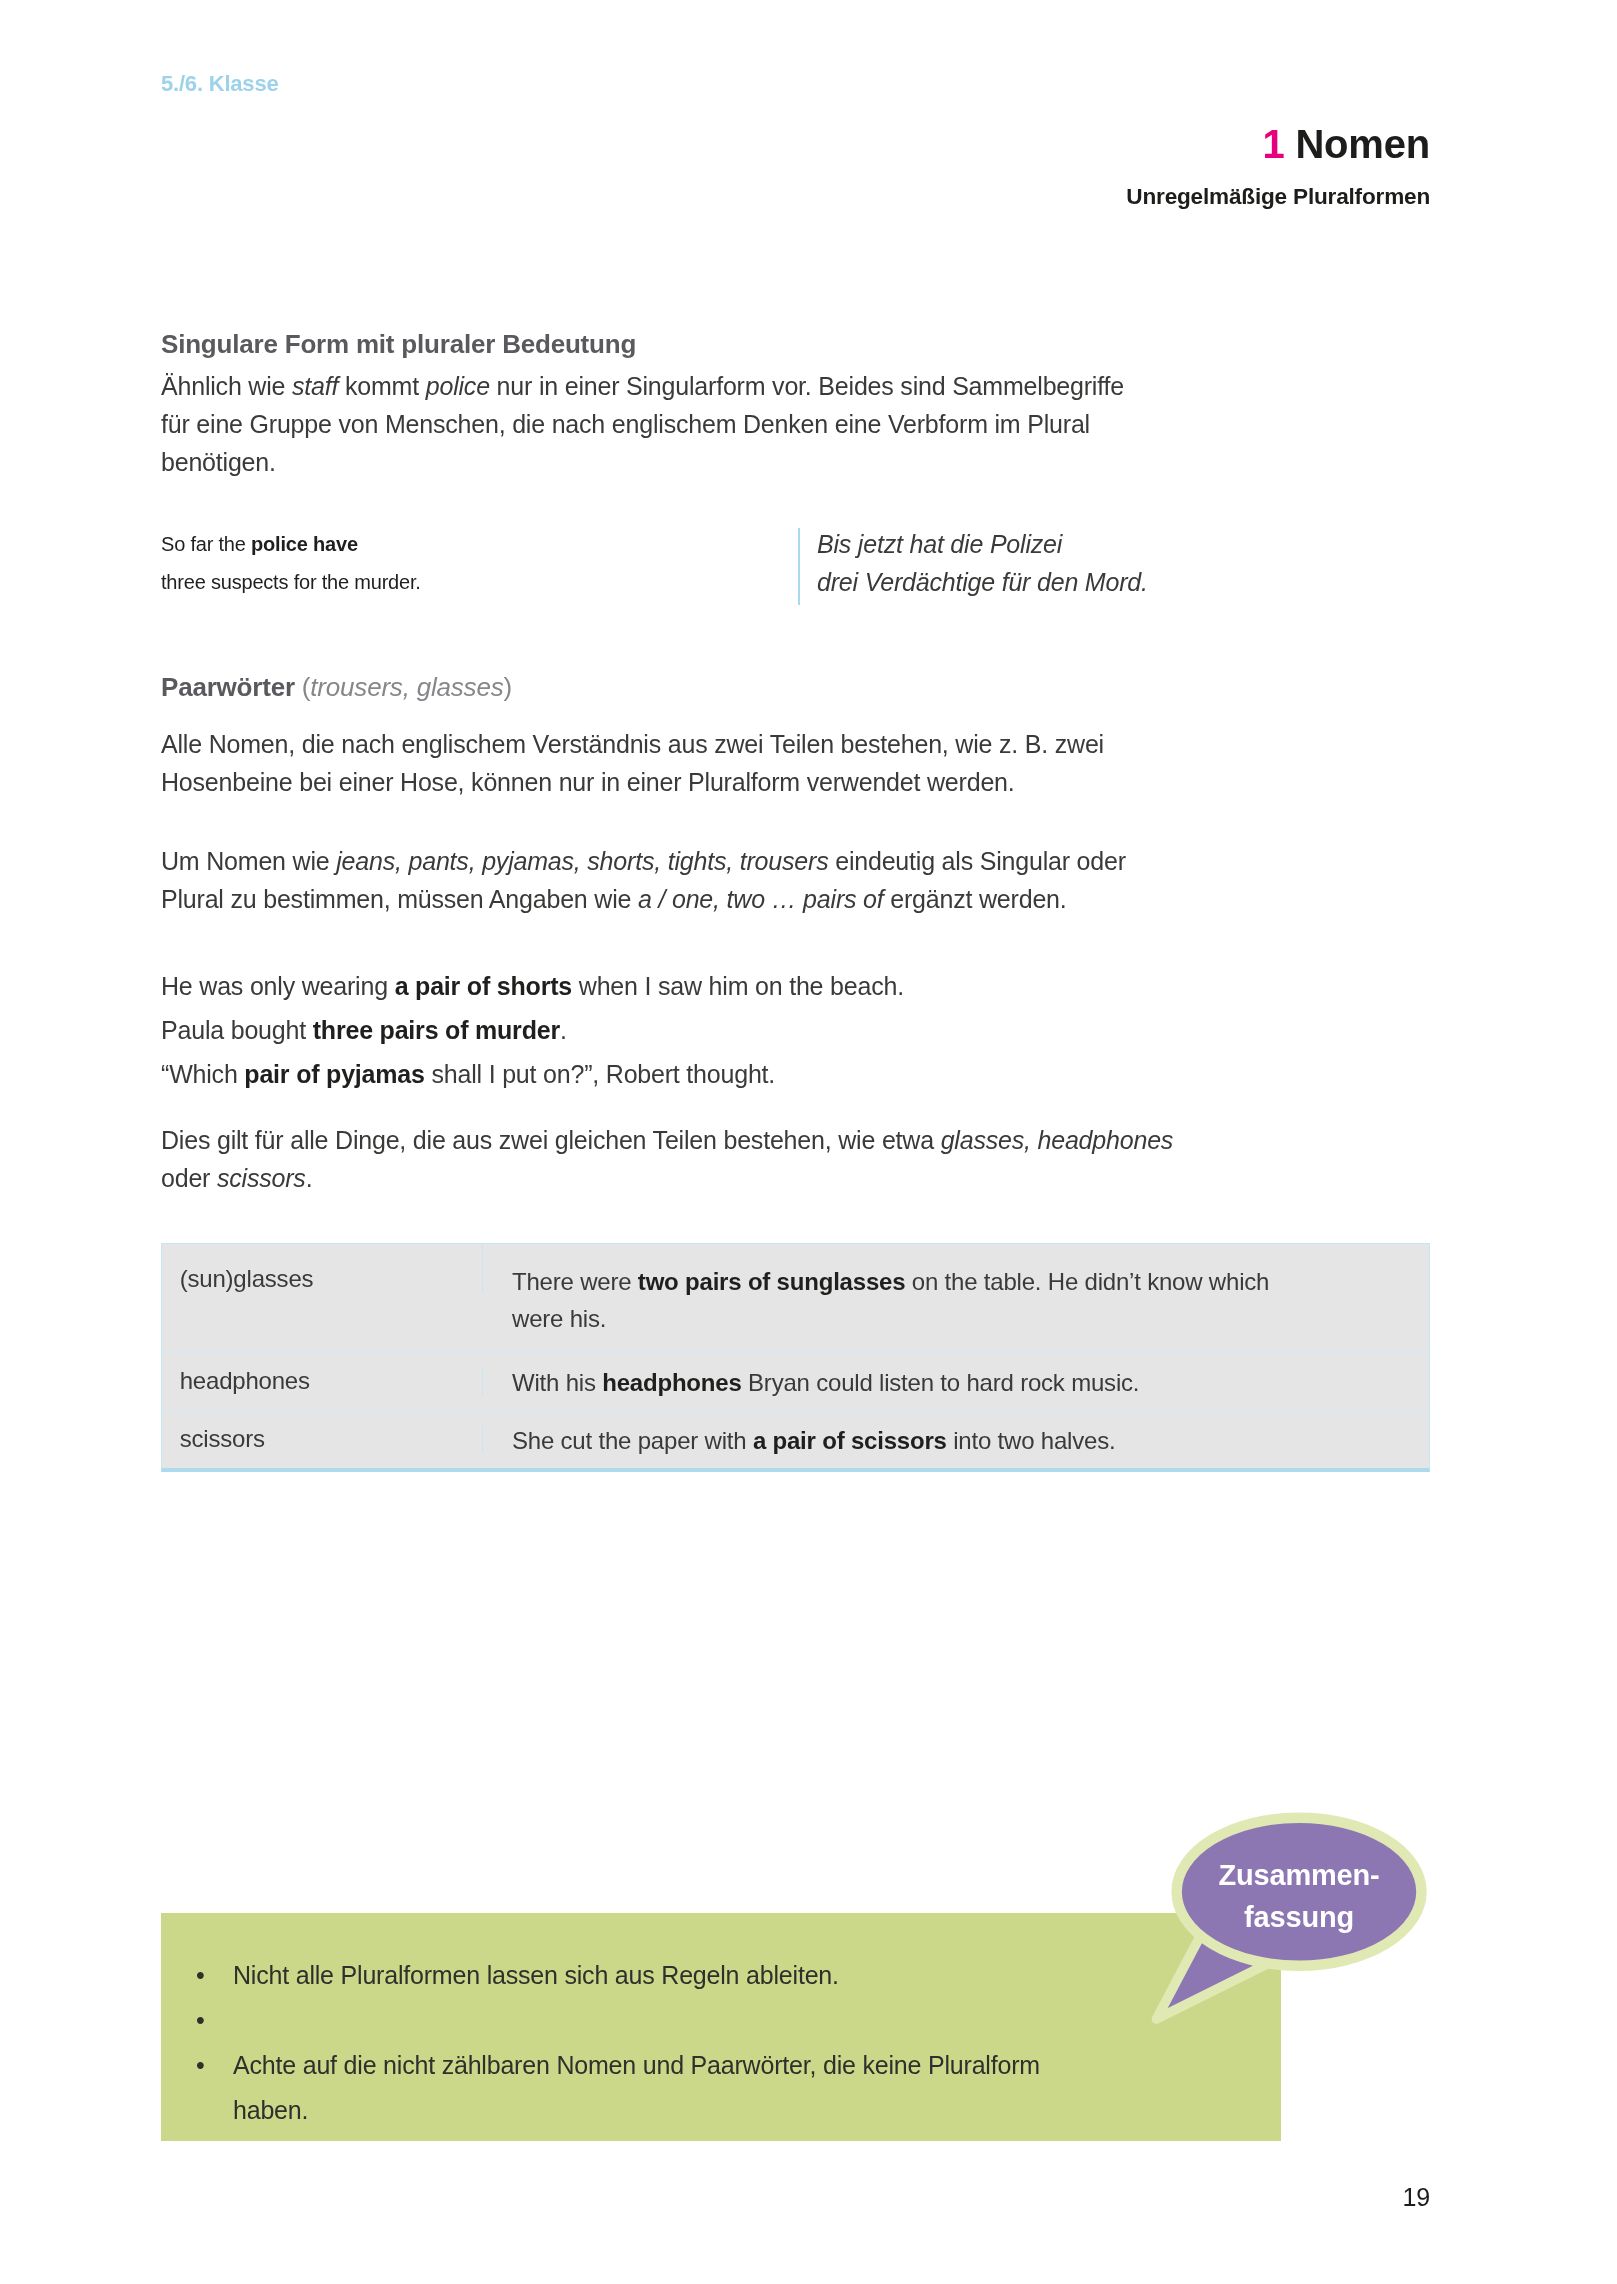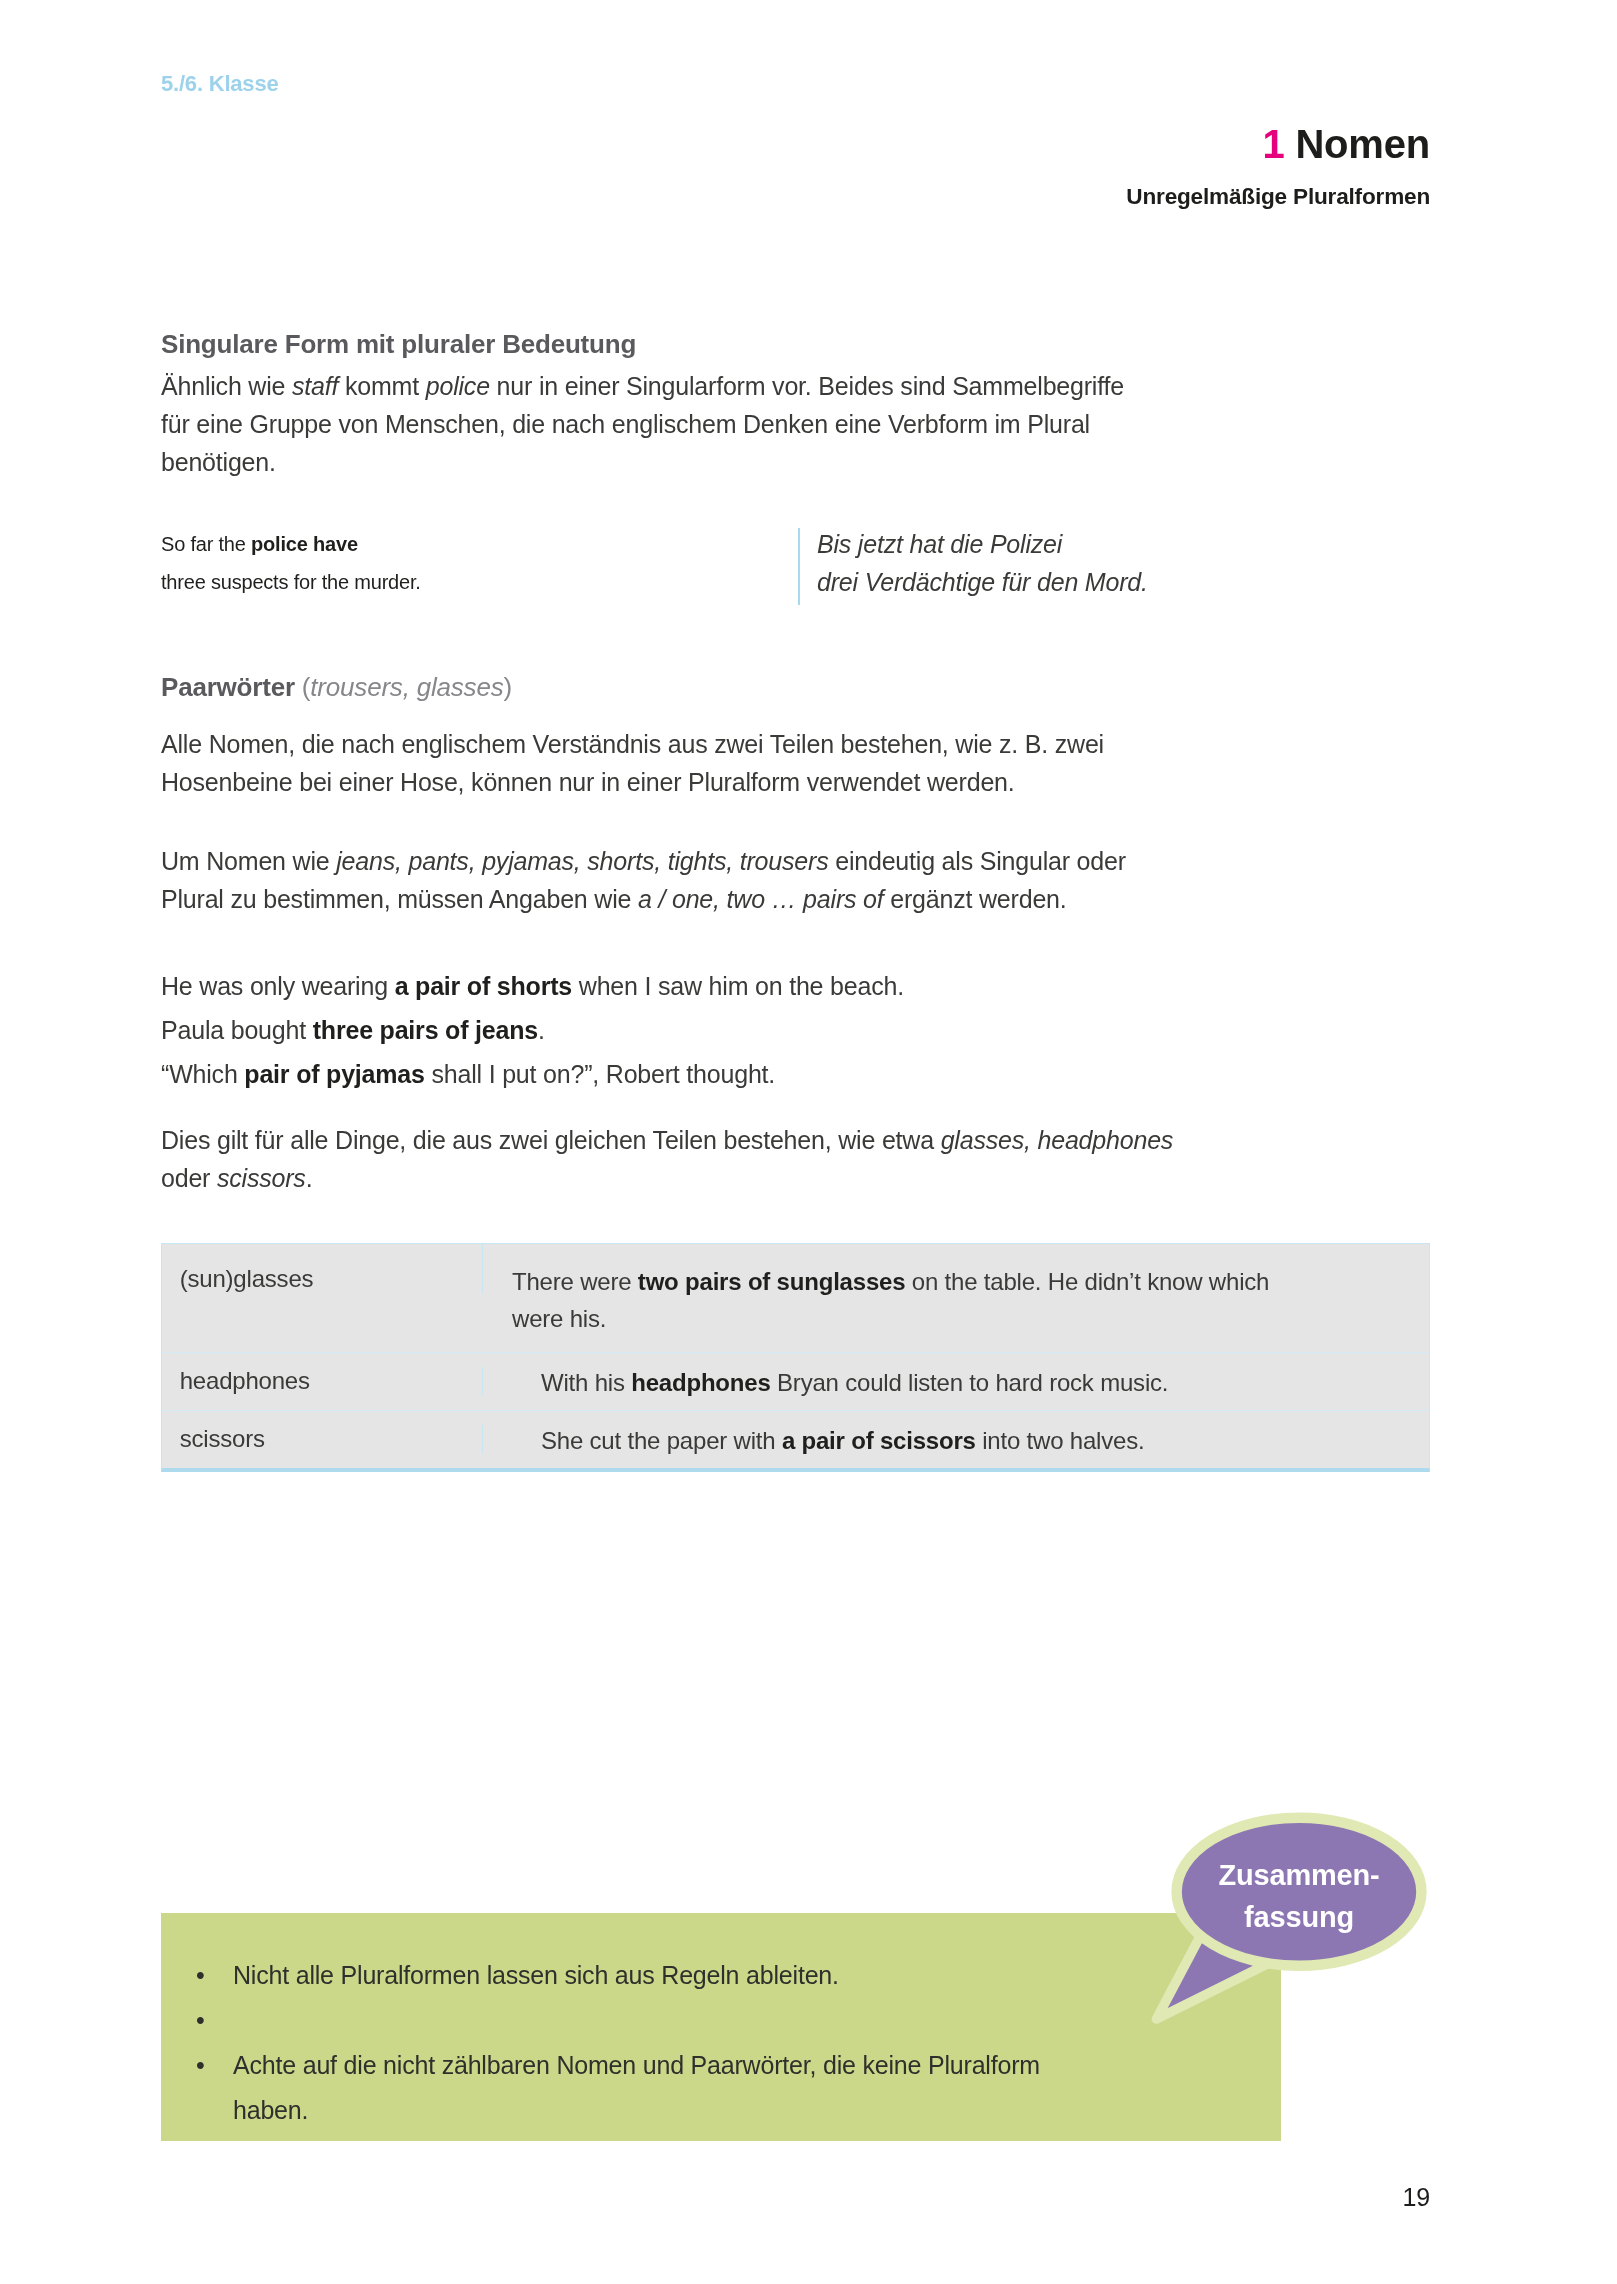--- a/index.html
+++ b/index.html
@@ -57,21 +57,21 @@
   }
   .examples-list{
     position:absolute;left:161px;top:964px;font-size:25px;line-height:44px;color:#3a3a39;white-space:pre;
   }
   
   .ex-table{
     position:absolute;left:161px;top:1243px;width:1269px;box-sizing:border-box;
     border:1.6px solid #c6e6f4;border-bottom:4px solid #aedaee;background:#e5e5e5;
   }
   .trow{display:flex;}
-  .trow + .trow{border-top:1.6px solid #d4ecf8;gap:29px;}
+  .trow + .trow{border-top:1.6px solid #d4ecf8;}
   .tcell-term{
     width:321px;box-sizing:border-box;border-right:1.6px solid #c6e6f4;
     font-size:24px;color:#3a3a39;padding-left:17.7px;flex-shrink:0;
   }
   .tcell-sent{
     flex:1;font-size:24px;line-height:37px;color:#3a3a39;padding-left:29px;white-space:pre;
   }
   .row-tall{min-height:101px;align-items:flex-start;}
   .row-tall .tcell-term{padding-top:21px;}
   .row-tall .tcell-sent{padding-top:19.3px;padding-bottom:14.5px;}
@@ -114,21 +114,21 @@
   <div class="example-divider"></div>
   <div class="example-de"><span class="seg-i">Bis jetzt hat die Polizei
 drei Verdächtige für den Mord.</span></div>
 
   <div class="h-section" style="top:672px;"><span>Paarwörter</span><span class="seg-hl"> (</span><span class="seg-hl seg-i">trousers, glasses</span><span class="seg-hl">)</span></div>
   <div class="para" style="top:725px;">Alle Nomen, die nach englischem Verständnis aus zwei Teilen bestehen, wie z. B. zwei
 Hosenbeine bei einer Hose, können nur in einer Pluralform verwendet werden.</div>
   <div class="para" style="top:842px;"><span>Um Nomen wie </span><span class="seg-i">jeans, pants, pyjamas, shorts, tights, trousers</span><span> eindeutig als Singular oder
 Plural zu bestimmen, müssen Angaben wie </span><span class="seg-i">a / one, two … pairs of</span><span> ergänzt werden.</span></div>
   <div class="examples-list"><span>He was only wearing </span><span class="seg-b">a pair of shorts</span><span> when I saw him on the beach.
-Paula bought </span><span class="seg-b">three pairs of jeans</span><span>.
+Paula bought </span><span class="seg-b">three pairs of murder</span><span>.
 “Which </span><span class="seg-b">pair of pyjamas</span><span> shall I put on?”, Robert thought.</span></div>
   <div class="para" style="top:1121px;"><span>Dies gilt für alle Dinge, die aus zwei gleichen Teilen bestehen, wie etwa </span><span class="seg-i">glasses, headphones</span><span>
 oder </span><span class="seg-i">scissors</span><span>.</span></div>
 
   <div class="ex-table">
     <div class="trow row-tall">
       <div class="tcell-term">(sun)glasses</div>
       <div class="tcell-sent"><span>There were </span><span class="seg-b">two pairs of sunglasses</span><span> on the table. He didn’t know which
 were his.</span></div>
     </div>

